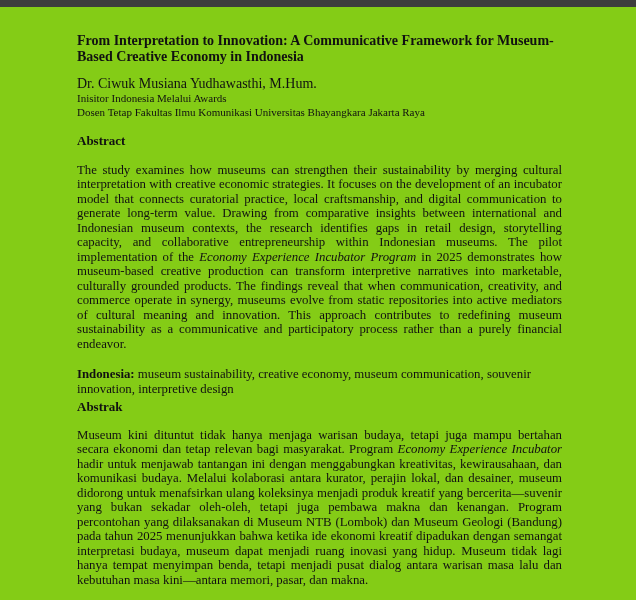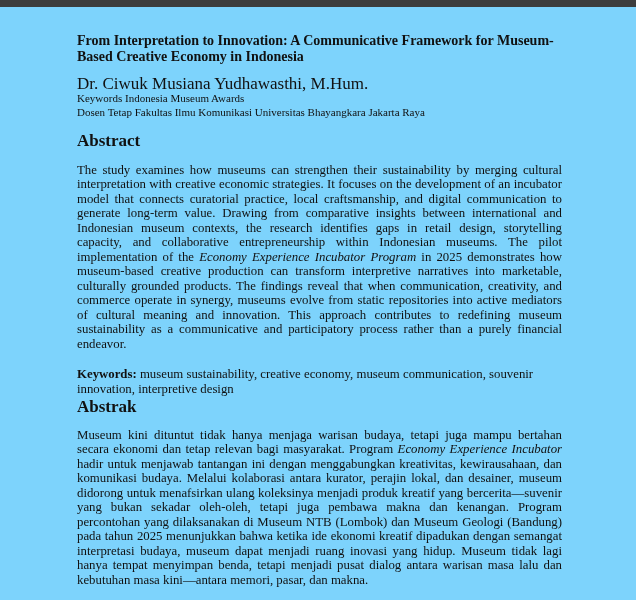--- a/index.html
+++ b/index.html
@@ -10,49 +10,49 @@
     body {
       width: 636px;
       height: 600px;
       overflow: hidden;
       font-family: "Liberation Serif", serif;
       color: #111111;
     }
     .page {
       width: 636px;
       height: 600px;
-      background: #7dd3fc;
+      background: #84cc16;
       position: relative;
     }
     .top-bar {
       width: 100%;
       height: 7px;
       background: #3d3d3d;
     }
     .content {
       padding: 0 74px 0 77px;
     }
     .title {
       font-size: 14px;
       line-height: 15.5px;
       font-weight: bold;
       margin: 26px 0 0 0;
     }
     .author {
-      font-size: 17px;
+      font-size: 14px;
       line-height: 15px;
       margin: 12px 0 0 0;
     }
     .affiliation {
       font-size: 11px;
       line-height: 13px;
       margin: 1px 0 0 0;
     }
     .section-heading {
-      font-size: 17px;
+      font-size: 13px;
       line-height: 14.5px;
       font-weight: bold;
       margin: 0;
     }
     .heading-abstract { margin-top: 15px; }
     .heading-abstrak { margin-top: 4px; }
     .body-para {
       font-size: 12.8px;
       line-height: 14.5px;
       text-align: justify;
@@ -73,28 +73,28 @@
 <body>
 
 <div class="page">
   <div class="top-bar"></div>
   <div class="content">
 
     <h1 class="title">From Interpretation to Innovation: A Communicative Framework for Museum-Based Creative Economy in Indonesia</h1>
 
     <p class="author">Dr. Ciwuk Musiana Yudhawasthi, M.Hum.</p>
 
-    <p class="affiliation">Keywords Indonesia Museum Awards</p>
+    <p class="affiliation">Inisitor Indonesia Melalui Awards</p>
 
     <p class="affiliation">Dosen Tetap Fakultas Ilmu Komunikasi Universitas Bhayangkara Jakarta Raya</p>
 
     <h2 class="section-heading heading-abstract">Abstract</h2>
 
     <p class="body-para para-abstract"><span>The study examines how museums can strengthen their sustainability by merging cultural interpretation with creative economic strategies. It focuses on the development of an incubator model that connects curatorial practice, local craftsmanship, and digital communication to generate long-term value. Drawing from comparative insights between international and Indonesian museum contexts, the research identifies gaps in retail design, storytelling capacity, and collaborative entrepreneurship within Indonesian museums. The pilot implementation of the </span><em>Economy Experience Incubator Program</em><span> in 2025 demonstrates how museum-based creative production can transform interpretive narratives into marketable, culturally grounded products. The findings reveal that when communication, creativity, and commerce operate in synergy, museums evolve from static repositories into active mediators of cultural meaning and innovation. This approach contributes to redefining museum sustainability as a communicative and participatory process rather than a purely financial endeavor.</span></p>
 
-    <p class="keywords"><strong>Keywords:</strong><span> museum sustainability, creative economy, museum communication, souvenir innovation, interpretive design</span></p>
+    <p class="keywords"><strong>Indonesia:</strong><span> museum sustainability, creative economy, museum communication, souvenir innovation, interpretive design</span></p>
 
     <h2 class="section-heading heading-abstrak">Abstrak</h2>
 
     <p class="body-para para-abstrak"><span>Museum kini dituntut tidak hanya menjaga warisan budaya, tetapi juga mampu bertahan secara ekonomi dan tetap relevan bagi masyarakat. Program </span><em>Economy Experience Incubator</em><span> hadir untuk menjawab tantangan ini dengan menggabungkan kreativitas, kewirausahaan, dan komunikasi budaya. Melalui kolaborasi antara kurator, perajin lokal, dan desainer, museum didorong untuk menafsirkan ulang koleksinya menjadi produk kreatif yang bercerita—suvenir yang bukan sekadar oleh-oleh, tetapi juga pembawa makna dan kenangan. Program percontohan yang dilaksanakan di Museum NTB (Lombok) dan Museum Geologi (Bandung) pada tahun 2025 menunjukkan bahwa ketika ide ekonomi kreatif dipadukan dengan semangat interpretasi budaya, museum dapat menjadi ruang inovasi yang hidup. Museum tidak lagi hanya tempat menyimpan benda, tetapi menjadi pusat dialog antara warisan masa lalu dan kebutuhan masa kini—antara memori, pasar, dan makna.</span></p>
 
   </div>
 </div>
 
 </body></html>

